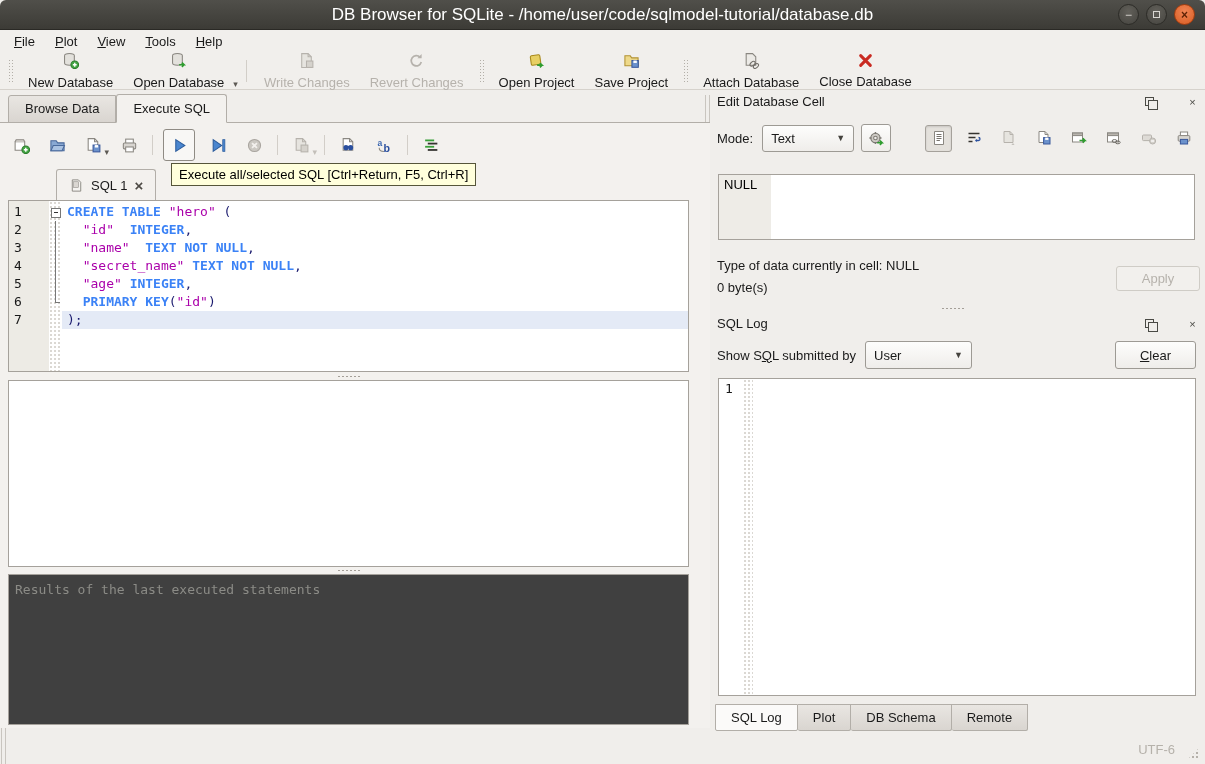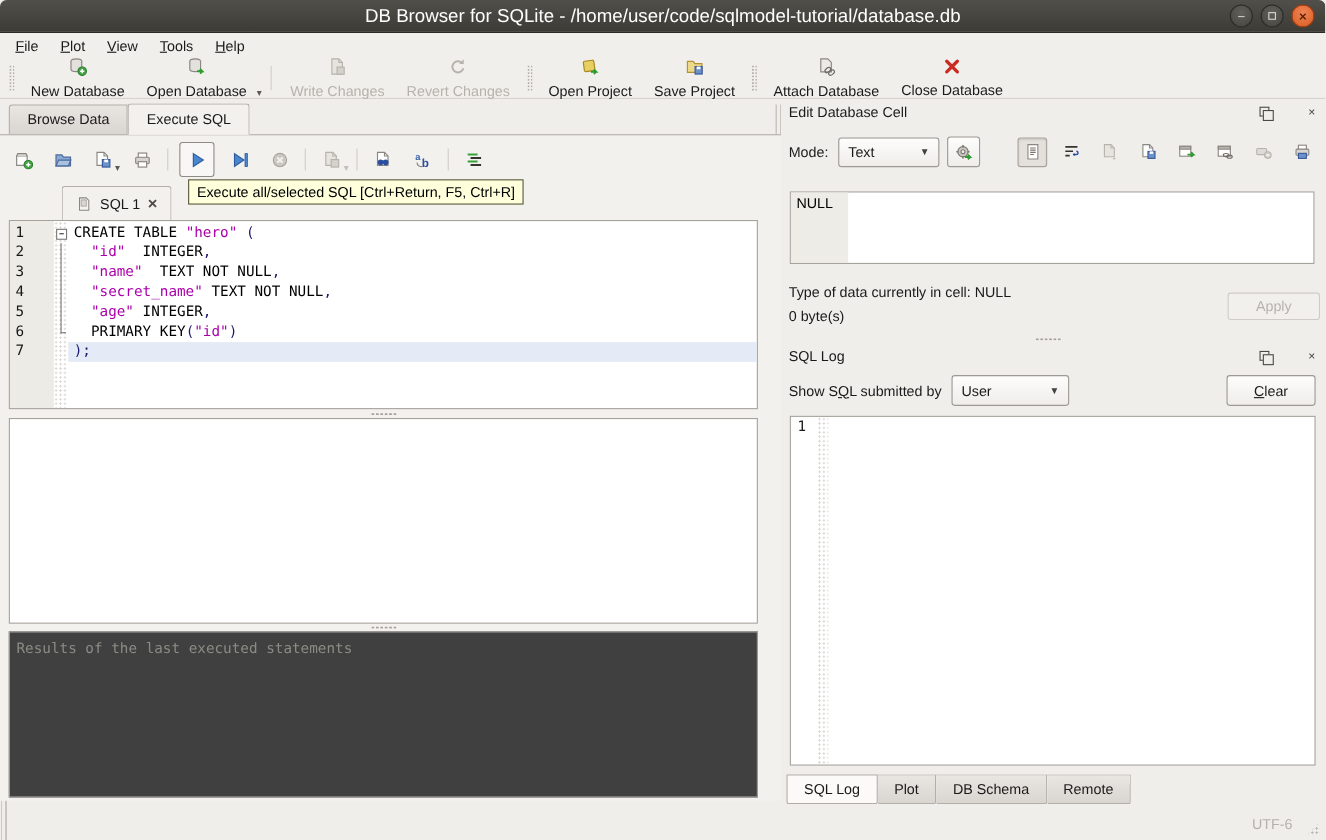--- a/index.html
+++ b/index.html
@@ -106,21 +106,21 @@
   .fold-bg {
     position:absolute; left:40px; top:0; bottom:0; width:13px; background:#fff;
     background-image:radial-gradient(#dbd8d3 30%, transparent 34%); background-size:4px 4px;
   }
   .lines { position:absolute; left:0; top:2px; right:0; font-family:"DejaVu Sans Mono", monospace; font-size:13px; }
   .ed-row { display:flex; height:18px; line-height:18px; }
   .ed-row .ln { width:40px; text-align:left; padding-left:5px; color:#181818; flex:none; }
   .ed-row .fold { width:13px; flex:none; position:relative; }
   .ed-row .code { flex:1; white-space:pre; padding-left:5px; }
   .ed-row.cur .code { background:#e4eaf6; }
-  .tk-kw { color:#000000; font-weight:normal; }
+  .tk-kw { color:#3b82f6; font-weight:bold; }
   .tk-id { color:#aa00aa; }
   .tk-pn { color:#1a1a6e; }
   .f-start::before { content:''; position:absolute; left:2px; top:5px; width:8px; height:8px; border:1px solid #777; background:#fff; }
   .f-start::after { content:''; position:absolute; left:4.5px; top:9px; width:4px; height:1px; background:#333; }
   .f-mid::before { content:''; position:absolute; left:6px; top:0; bottom:0; width:1px; background:#777; }
   .f-end::before { content:''; position:absolute; left:6px; top:0; height:10px; width:1px; background:#777; }
   .f-end::after { content:''; position:absolute; left:6px; top:9px; width:5px; height:1px; background:#777; }
 
   .hsplit { position:absolute; left:8px; width:681px; display:flex; align-items:center; justify-content:center; }
   .s1 { top:249px; height:8px; }

